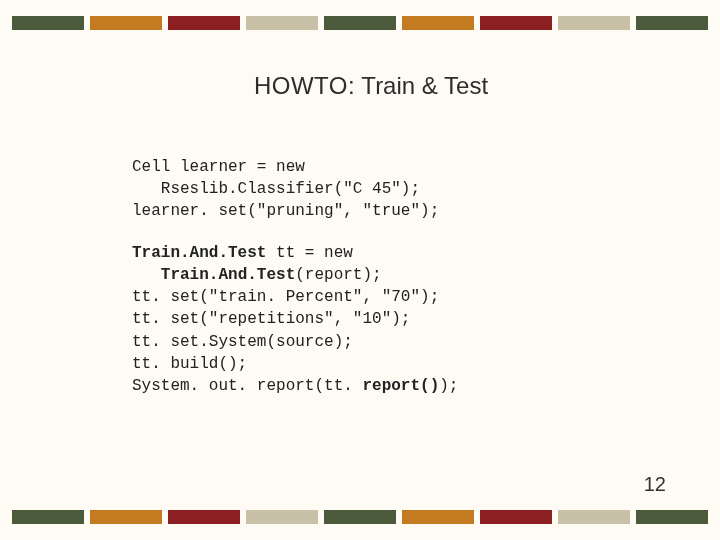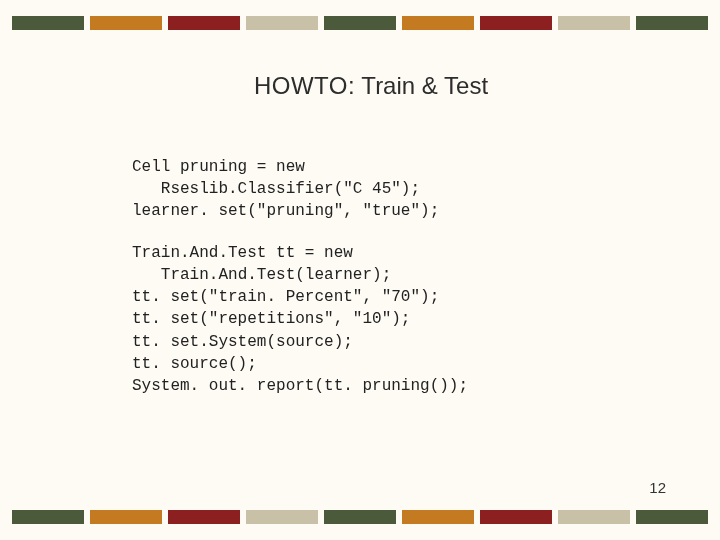--- a/index.html
+++ b/index.html
@@ -53,26 +53,26 @@
     position: absolute;
     left: 132px;
     top: 156px;
     font-family: "Courier New", Courier, monospace;
     font-size: 16px;
     line-height: 1.38;
     color: #222;
     white-space: pre;
   }
   .gap { display: block; height: 20px; }
-  .b { font-weight: normal; }
+  .b { font-weight: bold; }
   .pagenum {
     position: absolute;
     right: 54px;
     bottom: 44px;
-    font-size: 15px;
+    font-size: 20px;
     color: #333;
   }
 </style>
 </head>
 <body>
 
 <div class="stripe top">
   <div class="seg c1"></div>
     <div class="seg c2"></div>
     <div class="seg c3"></div>
@@ -81,30 +81,30 @@
     <div class="seg c6"></div>
     <div class="seg c7"></div>
     <div class="seg c8"></div>
     <div class="seg c9"></div>
 </div>
 
 <div class="title">
   <span class="pre">HOWTO:</span><span>  Train &amp; Test</span>
 </div>
 
-<div class="code-block"><span>Cell pruning = new</span>
+<div class="code-block"><span>Cell learner = new</span>
 <span>   Rseslib.Classifier("C 45");</span>
 <span>learner. set("pruning", "true");</span>
 <span class="gap"></span><span class="b">Train.And.Test</span><span> tt = new</span>
-<span>   </span><span class="b">Train.And.Test</span><span>(learner);</span>
+<span>   </span><span class="b">Train.And.Test</span><span>(report);</span>
 <span>tt. set("train. Percent", "70");</span>
 <span>tt. set("repetitions", "10");</span>
 <span>tt. set.System(source);</span>
-<span>tt. source();</span>
-<span>System. out. report(tt. </span><span class="b">pruning()</span><span>);</span></div>
+<span>tt. build();</span>
+<span>System. out. report(tt. </span><span class="b">report()</span><span>);</span></div>
 
 <div class="pagenum">12</div>
 
 <div class="stripe bottom">
   <div class="seg c1"></div>
     <div class="seg c2"></div>
     <div class="seg c3"></div>
     <div class="seg c4"></div>
     <div class="seg c5"></div>
     <div class="seg c6"></div>

